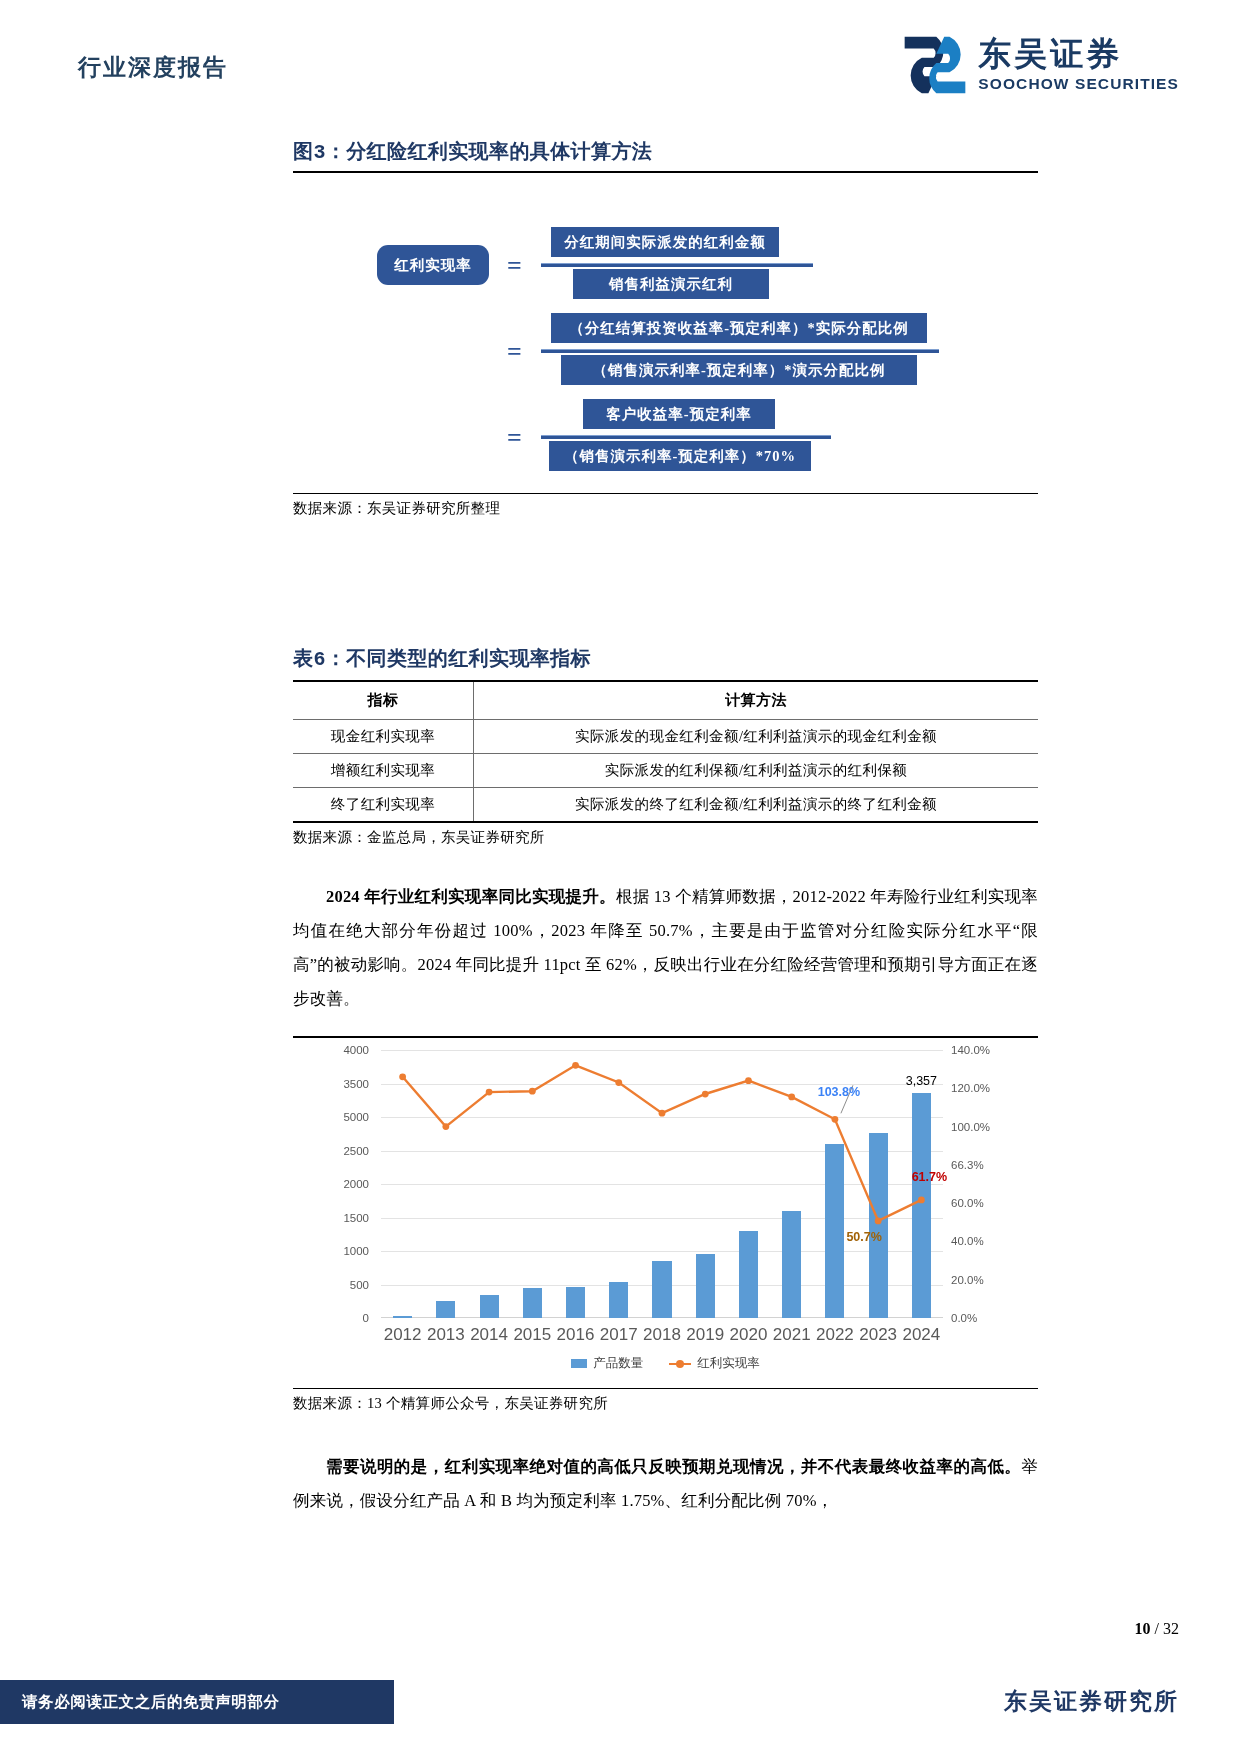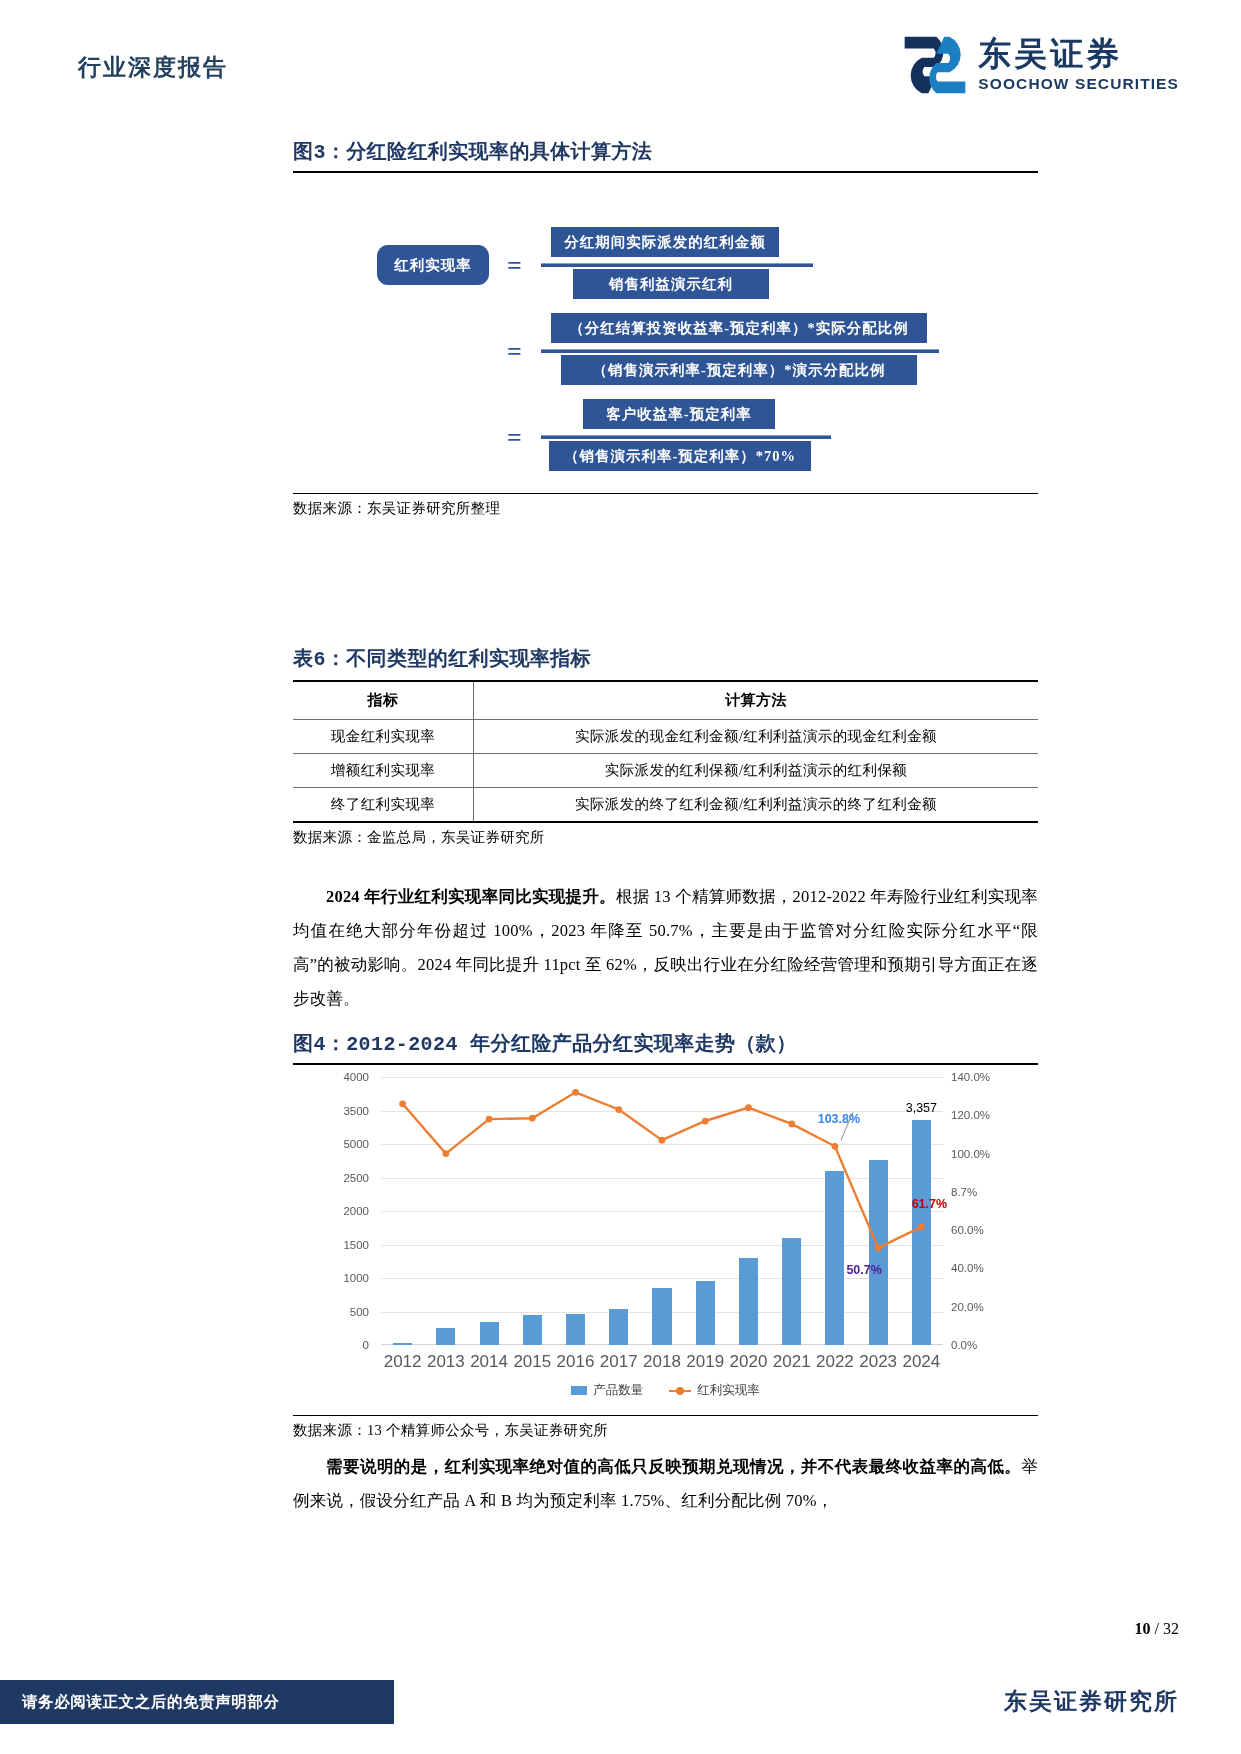--- a/index.html
+++ b/index.html
@@ -369,21 +369,20 @@
     <div class="src">数据来源：金监总局，东吴证券研究所</div>
   </div>
 
   <div class="col" style="top:880px;">
     <p class="para indent" style="margin:0;">
       <b>2024 年行业红利实现率同比实现提升。</b><span>根据 13 个精算师数据，2012-2022 年寿险行业红利实现率均值在绝大部分年份超过 100%，2023 年降至 50.7%，主要是由于监管对分红险实际分红水平“限高”的被动影响。2024 年同比提升 11pct 至 62%，反映出行业在分红险经营管理和预期引导方面正在逐步改善。</span>
     </p>
   </div>
 
   <div class="col" style="top:1030px;">
-    <div class="exh-title">图4：2012-2024 年分红险产品分红实现率走势（款）</div>
     <div class="rule-thick"></div>
 
     <div class="fig4-frame" id="chart-frame">
       <div class="plot" id="plot">
         <div class="axis-base"></div>
       <div class="gridline" style="top: 234.5px;"></div>
           <div class="gridline" style="top: 201px;"></div>
           <div class="gridline" style="top: 167.5px;"></div>
           <div class="gridline" style="top: 134px;"></div>
           <div class="gridline" style="top: 100.5px;"></div>
@@ -442,40 +441,40 @@
         <div class="ytick left" style="top: 179.5px;">1500</div>
         <div class="ytick left" style="top: 146px;">2000</div>
         <div class="ytick left" style="top: 112.5px;">2500</div>
         <div class="ytick left" style="top: 79px;">5000</div>
         <div class="ytick left" style="top: 45.5px;">3500</div>
         <div class="ytick left" style="top: 12px;">4000</div>
         <div class="ytick right" style="top: 280px;">0.0%</div>
         <div class="ytick right" style="top: 241.714px;">20.0%</div>
         <div class="ytick right" style="top: 203.429px;">40.0%</div>
         <div class="ytick right" style="top: 165.143px;">60.0%</div>
-        <div class="ytick right" style="top: 126.857px;">8.7%</div>
+        <div class="ytick right" style="top: 126.857px;">66.3%</div>
         <div class="ytick right" style="top: 88.5714px;">100.0%</div>
         <div class="ytick right" style="top: 50.2857px;">120.0%</div>
         <div class="ytick right" style="top: 12px;">140.0%</div>
         <div class="xtick" style="left: 109.615px; top: 287px;">2012</div>
         <div class="xtick" style="left: 152.846px; top: 287px;">2013</div>
         <div class="xtick" style="left: 196.077px; top: 287px;">2014</div>
         <div class="xtick" style="left: 239.308px; top: 287px;">2015</div>
         <div class="xtick" style="left: 282.538px; top: 287px;">2016</div>
         <div class="xtick" style="left: 325.769px; top: 287px;">2017</div>
         <div class="xtick" style="left: 369px; top: 287px;">2018</div>
         <div class="xtick" style="left: 412.231px; top: 287px;">2019</div>
         <div class="xtick" style="left: 455.462px; top: 287px;">2020</div>
         <div class="xtick" style="left: 498.692px; top: 287px;">2021</div>
         <div class="xtick" style="left: 541.923px; top: 287px;">2022</div>
         <div class="xtick" style="left: 585.154px; top: 287px;">2023</div>
         <div class="xtick" style="left: 628.385px; top: 287px;">2024</div>
         <div class="barlabel" style="left: 628.385px; top: 36.081px;">3,357</div>
         <div class="annot" style="left: 545.923px; top: 47px; color: #3b82f6; text-align: center;">103.8%</div>
-        <div class="annot" style="left: 571.154px; top: 198px; color: #4c1d95;">50.7%</div>
+        <div class="annot" style="left: 571.154px; top: 192px; color: #a16207;">50.7%</div>
         <div class="annot" style="left: 636.385px; top: 131.889px; color: rgb(192, 0, 0);">61.7%</div>
       </div>
 
     <div class="rule-thin"></div>
     <div class="src">数据来源：13 个精算师公众号，东吴证券研究所</div>
   </div>
 
   <div class="col" style="top:1450px;">
     <p class="para indent" style="margin:0;">
       <b>需要说明的是，红利实现率绝对值的高低只反映预期兑现情况，并不代表最终收益率的高低。</b><span>举例来说，假设分红产品 A 和 B 均为预定利率 1.75%、红利分配比例 70%，</span>

